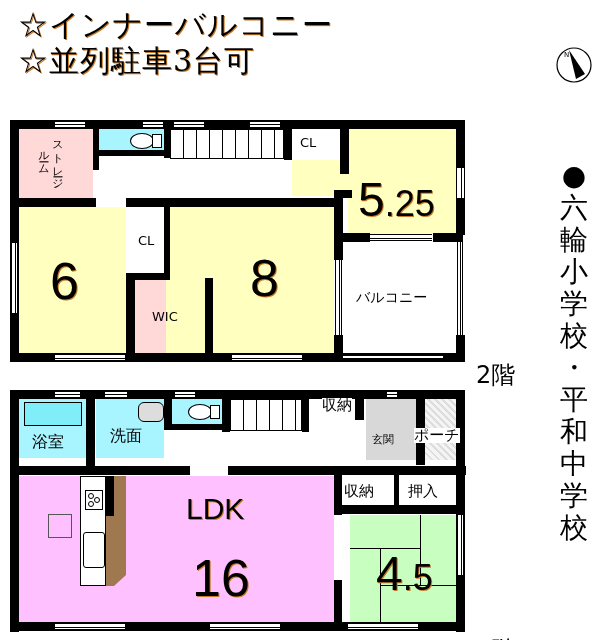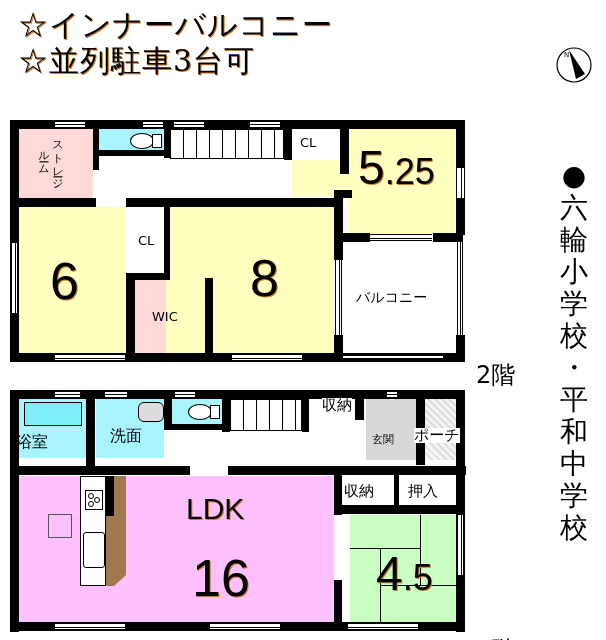--- a/index.html
+++ b/index.html
@@ -110,21 +110,21 @@
   <div class="toilet" style="left:130px;top:133px;width:22px;height:14px;"></div>
   <div class="tank" style="left:152px;top:134px;width:8px;height:12px;"></div>
 
   <div class="label" style="left:52px;top:134px;font-size:11px;writing-mode:vertical-rl;">ストレージ</div>
   <div class="label" style="left:38px;top:144px;font-size:11px;writing-mode:vertical-rl;">ルーム</div>
   <div class="bignum" style="left:50px;top:255px;font-size:52px;">6</div>
   <div class="label" style="left:138px;top:234px;font-size:13px;">CL</div>
   <div class="label" style="left:152px;top:310px;font-size:13px;">WIC</div>
   <div class="bignum" style="left:250px;top:252px;font-size:52px;">8</div>
   <div class="label" style="left:300px;top:136px;font-size:13px;">CL</div>
-  <div class="bignum" style="left:358px;top:144px;font-size:48px;"><span>5</span><span style="font-size:36px;">.25</span></div>
+  <div class="bignum" style="left:358px;top:176px;font-size:48px;"><span>5</span><span style="font-size:36px;">.25</span></div>
   <div class="label" style="left:356px;top:290px;font-size:14px;">バルコニー</div>
   <div class="floorlabel" style="left:476px;top:320px;margin-top:39px;">2階</div>
 </div>
 
 <div class="abs" style="left:0;top:0;width:606px;height:640px;">
 
   <div class="room cyan" style="left:18px;top:398px;width:68px;height:60px;"></div>
   <div class="room cyan" style="left:96px;top:398px;width:68px;height:60px;"></div>
   <div class="room cyan" style="left:172px;top:398px;width:50px;height:26px;"></div>
   <div class="room gray" style="left:366px;top:398px;width:50px;height:62px;"></div>
@@ -181,21 +181,21 @@
   <div class="abs" style="left:85px;top:490px;width:16px;height:18px;border:1px solid #000;background:#fff;">
     <svg width="16" height="18">
         <circle cx="5" cy="5" r="2.5" fill="none" stroke="#000"></circle>
         <circle cx="11" cy="9" r="2.5" fill="none" stroke="#000"></circle>
         <circle cx="5" cy="13" r="2.5" fill="none" stroke="#000"></circle>
       </svg>
   </div>
   <div class="abs" style="left:83px;top:532px;width:20px;height:34px;border:1px solid #000;border-radius:3px;background:#fff;"></div>
   <div class="abs" style="left:48px;top:514px;width:22px;height:22px;border:1px solid #555;"></div>
 
-  <div class="label" style="left:16px;top:434px;font-size:16px;">浴室</div>
+  <div class="label" style="left:32px;top:434px;font-size:16px;">浴室</div>
   <div class="label" style="left:110px;top:428px;font-size:16px;">洗面</div>
   <div class="label" style="left:322px;top:398px;font-size:15px;background:#fff;">収納</div>
   <div class="label" style="left:372px;top:434px;font-size:11px;">玄関</div>
   <div class="label" style="left:414px;top:428px;font-size:15px;background:#fff;">ポーチ</div>
   <div class="label" style="left:344px;top:484px;font-size:15px;">収納</div>
   <div class="label" style="left:408px;top:484px;font-size:15px;">押入</div>
   <div class="bignum" style="left:186px;top:494px;font-size:30px;">LDK</div>
   <div class="bignum" style="left:192px;top:552px;font-size:52px;">16</div>
   <div class="bignum" style="left:376px;top:550px;font-size:48px;"><span>4</span><span style="font-size:36px;">.5</span></div>
   <div class="floorlabel" style="left:476px;top:590px;margin-top:44px;">1階</div>

